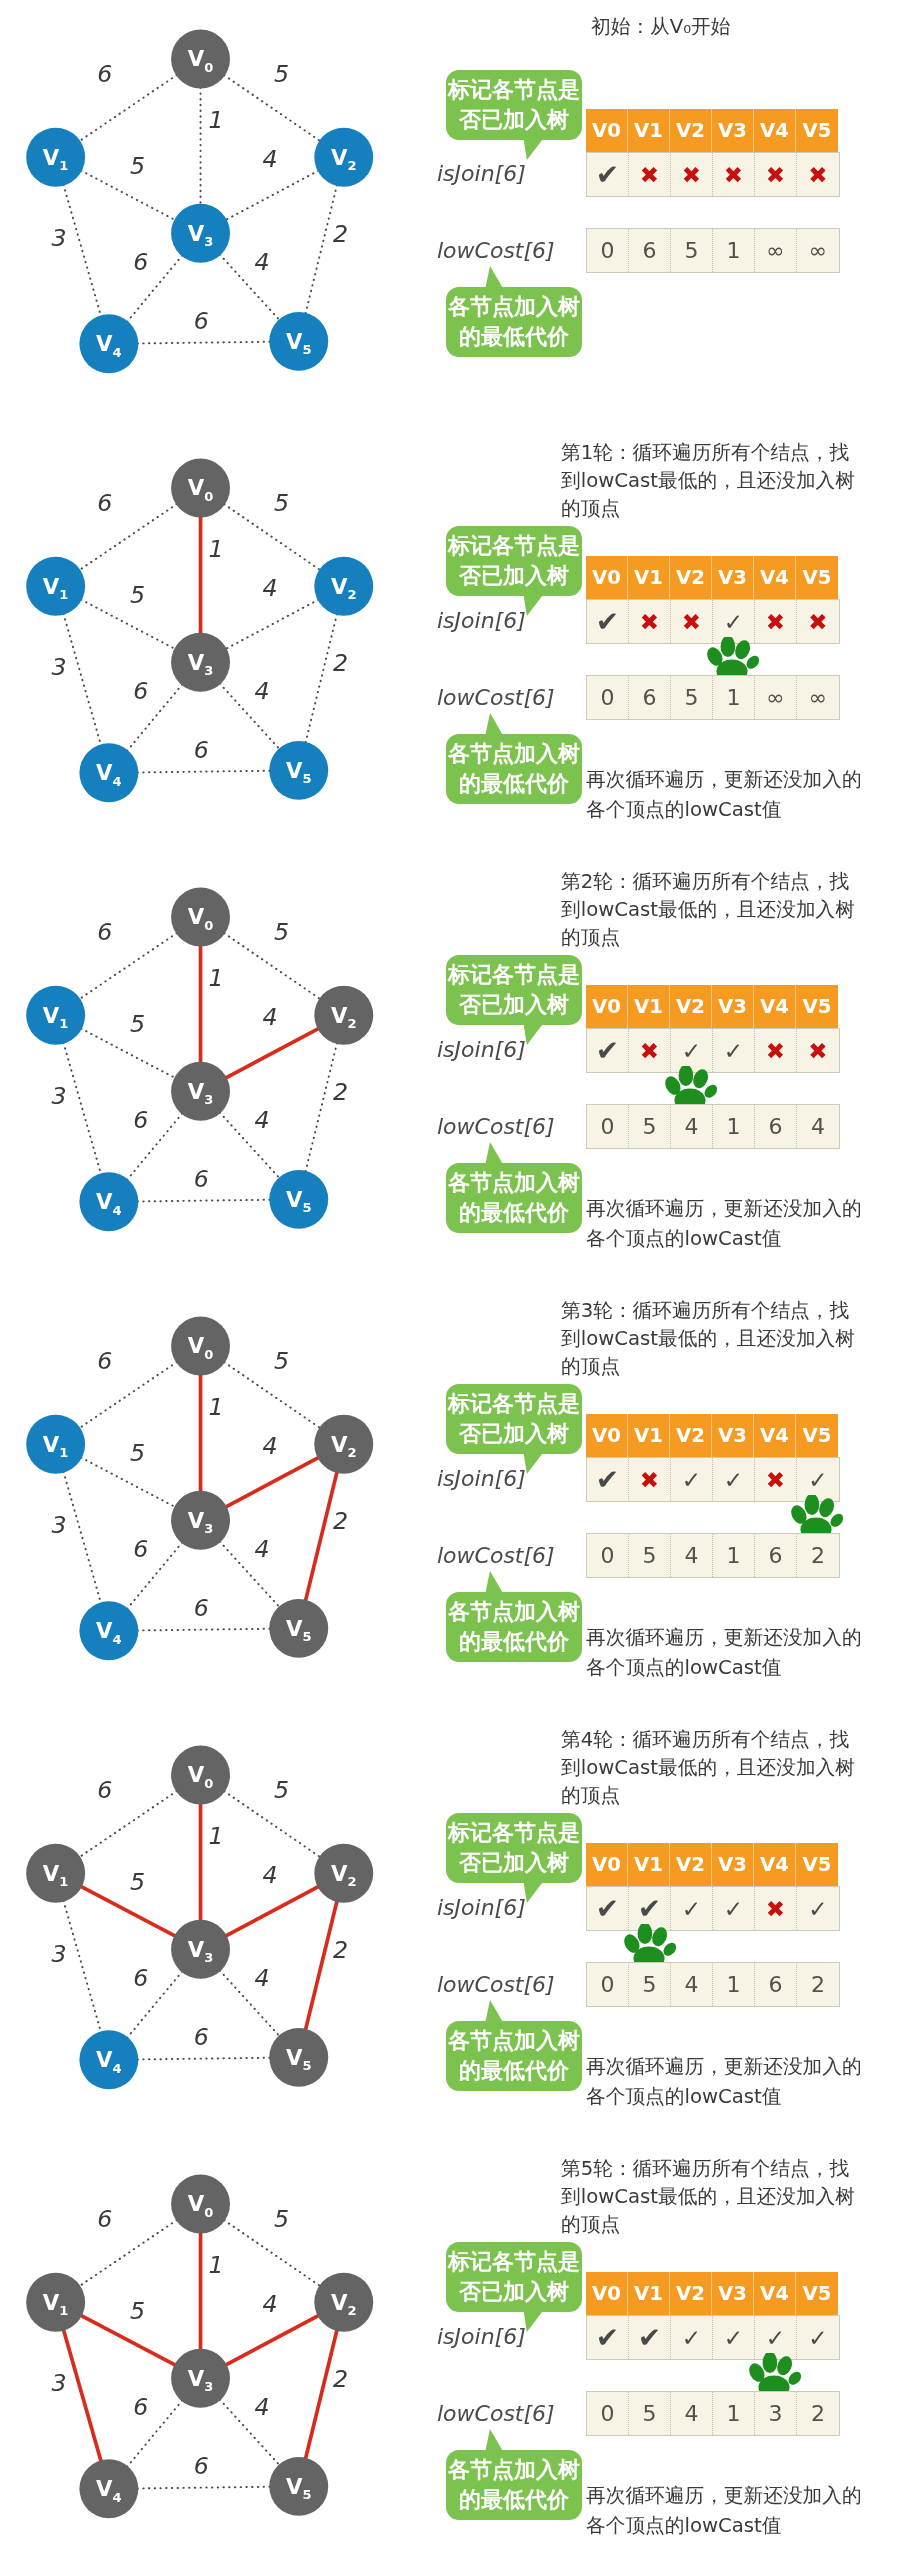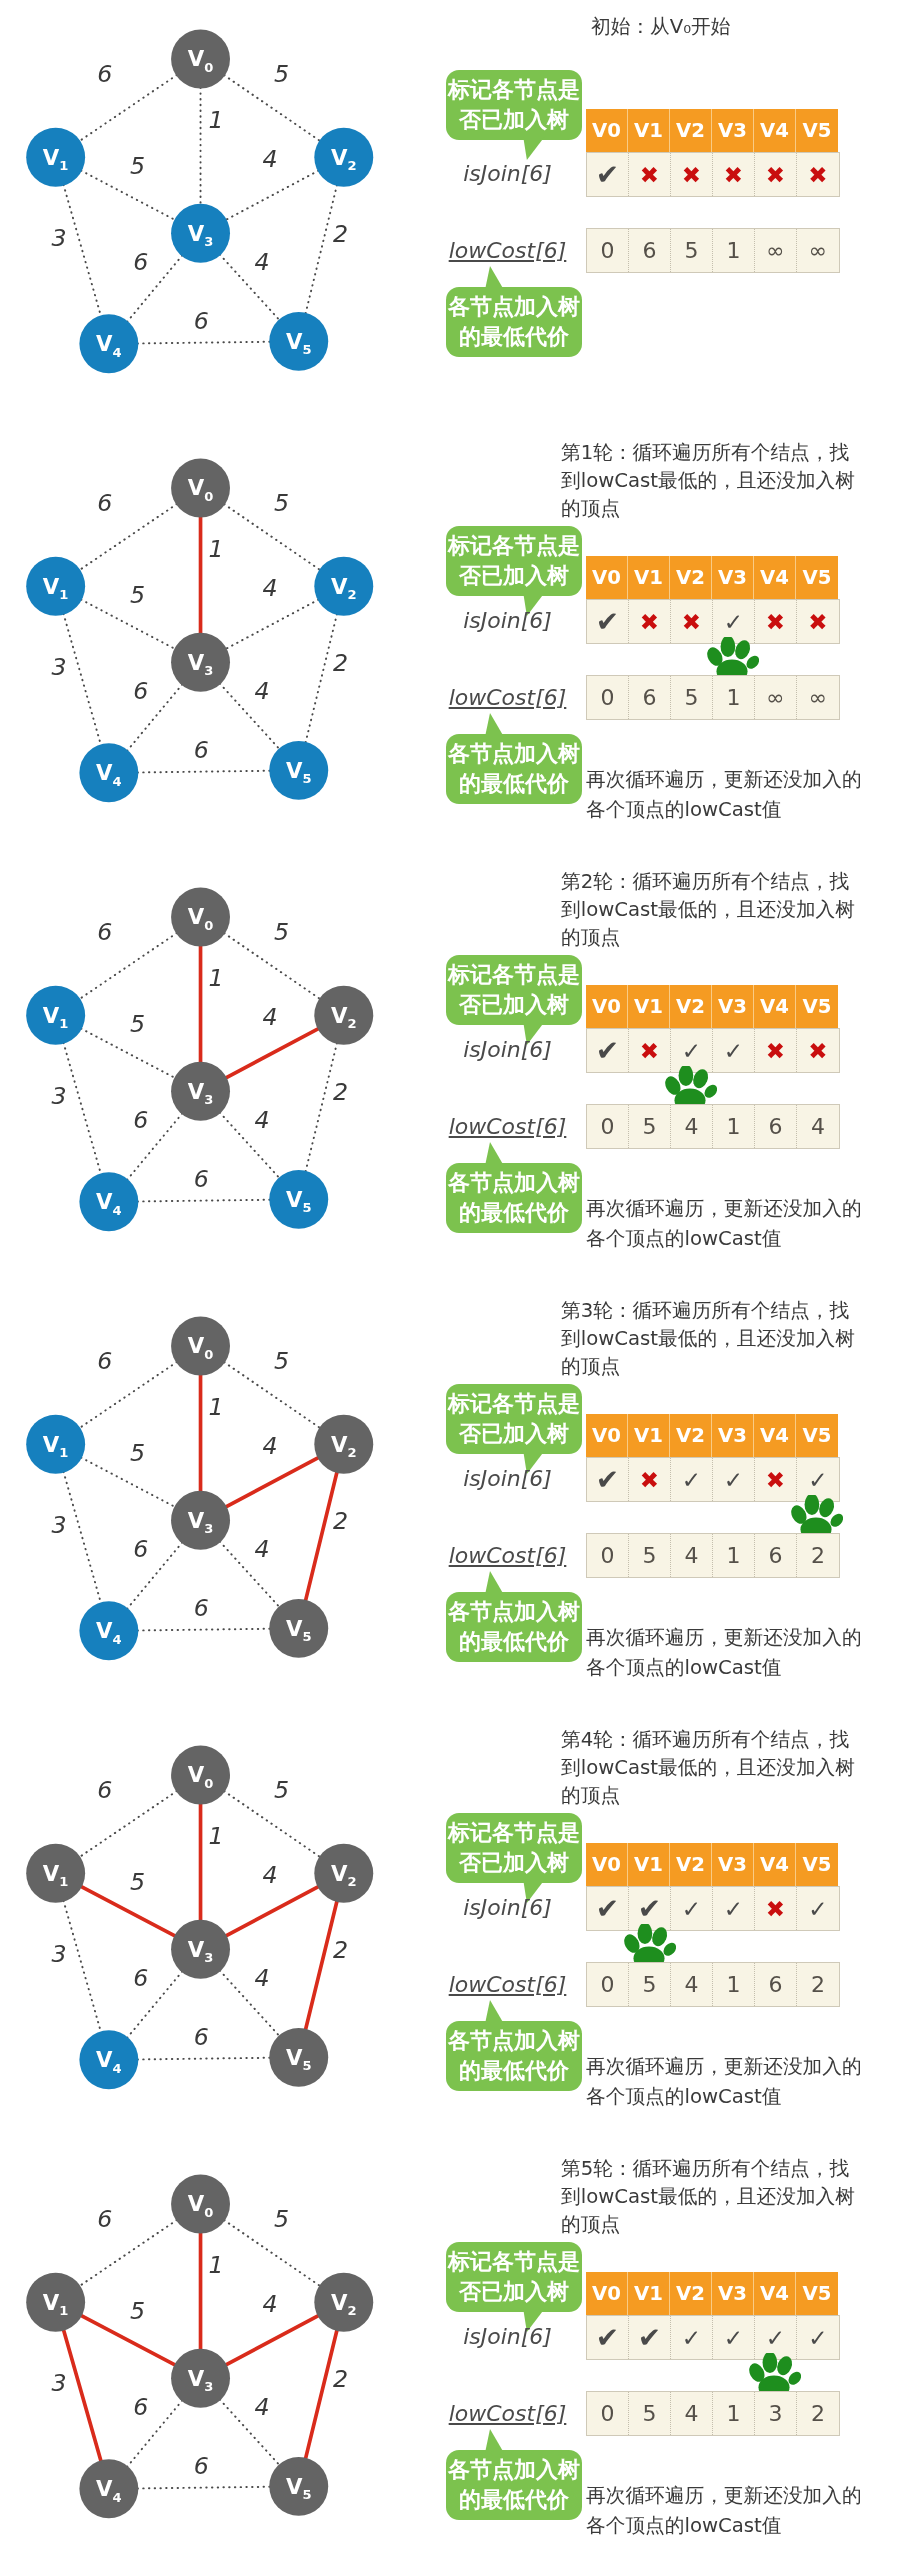--- a/index.html
+++ b/index.html
@@ -24,25 +24,25 @@
   .bubble-bottom{top:305px;}
   .step--initial .bubble-bottom{top:287px;}
   .tail{position:absolute;width:0;height:0;}
   .tail-down{top:calc(100% - 3.3px);left:75px;
     border-left:8.2px solid transparent;border-right:14px solid transparent;
     border-top:24.6px solid #7CC24E;transform:skewX(-10deg);}
   .tail-up{bottom:calc(100% - 3.3px);left:36px;
     border-left:11.5px solid transparent;border-right:8.2px solid transparent;
     border-bottom:24.6px solid #7CC24E;transform:skewX(14deg);}
 
-  .row-label{position:absolute;left:437px;width:141px;text-align:center;
+  .row-label{position:absolute;left:437px;width:141px;text-align:left;
     font-style:italic;font-size:22px;color:#4a4a4a;}
   .isjoin-label{top:179px;}
   .step--initial .isjoin-label{top:161px;}
-  .lowcost-label{top:256px;text-decoration:underline;}
+  .lowcost-label{top:256px;}
   .step--initial .lowcost-label{top:238px;}
 
   .vrow{position:absolute;left:586px;display:flex;}
   .header-row{top:127px;}
   .step--initial .header-row{top:109px;}
   .join-row{top:170px;}
   .step--initial .join-row{top:152px;}
   .cost-row{top:246px;}
   .step--initial .cost-row{top:228px;}
 

